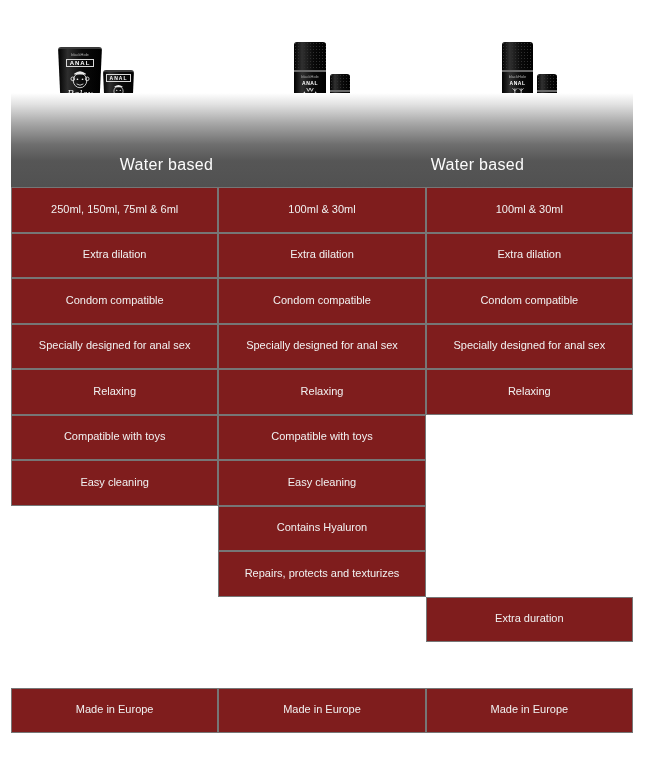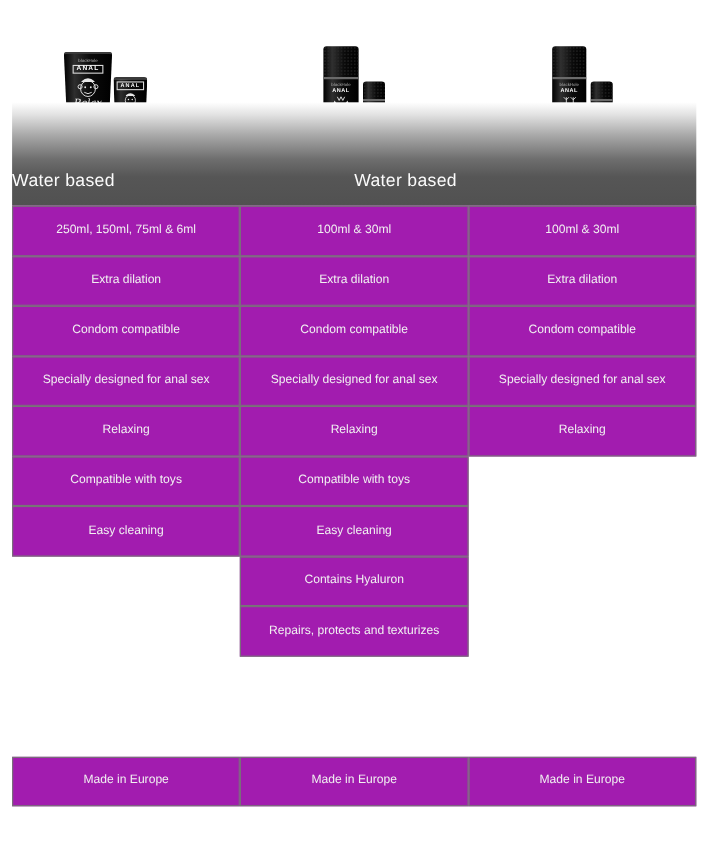--- a/index.html
+++ b/index.html
@@ -2,26 +2,26 @@
 <html><head>
 <meta charset="utf-8">
 <style>
   html,body{margin:0;padding:0;background:#fff;}
   .page{position:relative;width:645px;height:774px;background:#ffffff;overflow:hidden;
         font-family:"Liberation Sans",sans-serif;}
 
   
   .band{position:absolute;left:11px;top:93px;width:622px;height:94px;display:flex;align-items:flex-end;
         background:linear-gradient(to bottom,#ffffff 0%,#e2e2e2 12%,#a8a8a8 32%,#6e6e6e 55%,#565656 72%,#515151 100%);}
-  .hcol{flex:1;padding-bottom:13px;color:#fbfbfb;font-size:16px;letter-spacing:.3px;}
+  .hcol{flex:1;text-align:center;padding-bottom:13px;color:#fbfbfb;font-size:16px;letter-spacing:.3px;}
 
   
   .grid{position:absolute;left:11px;top:187px;width:622px;display:grid;
         grid-template-columns:1fr 1fr 1fr;grid-template-rows:repeat(12,45.5px);}
-  .cell{background:#a21caf;border:1px solid #767676;box-sizing:border-box;
+  .cell{background:#7f1d1d;border:1px solid #767676;box-sizing:border-box;
         display:flex;align-items:center;justify-content:center;text-align:center;
         color:#f1f1f1;font-size:11px;padding:0 10px;line-height:1.25;}
 
   
   .prod-group{position:absolute;}
   .tube{position:absolute;background:linear-gradient(90deg,#000 0%,#2e2e2e 22%,#0a0a0a 55%,#000 100%);
         border-radius:3px 3px 2px 2px;clip-path:polygon(0 0,100% 0,90% 100%,10% 100%);
         display:flex;flex-direction:column;align-items:center;overflow:hidden;border-top:2px solid #3a3a3a;}
   .tube .cap{position:absolute;bottom:0;left:18%;right:18%;height:12%;background:#141414;border-top:1px solid #3c3c3c;}
   .t-brand{color:#b5b5b5;font-size:4px;margin-top:3px;}
@@ -188,16 +188,17 @@
     <div class="cell" style="grid-area:7/2">Easy cleaning</div>
     <div class="cell" style="grid-area:8/2">Contains Hyaluron</div>
     <div class="cell" style="grid-area:9/2">Repairs, protects and texturizes</div>
     <div class="cell" style="grid-area:12/2">Made in Europe</div>
 
     <div class="cell" style="grid-area:1/3">100ml &amp;  30ml</div>
     <div class="cell" style="grid-area:2/3">Extra dilation</div>
     <div class="cell" style="grid-area:3/3">Condom compatible</div>
     <div class="cell" style="grid-area:4/3">Specially designed for anal sex</div>
     <div class="cell" style="grid-area:5/3">Relaxing</div>
+    <div class="cell" style="grid-area:10/3">Extra duration</div>
     <div class="cell" style="grid-area:12/3">Made in Europe</div>
   </div>
 
 </div>
 
 </body></html>

